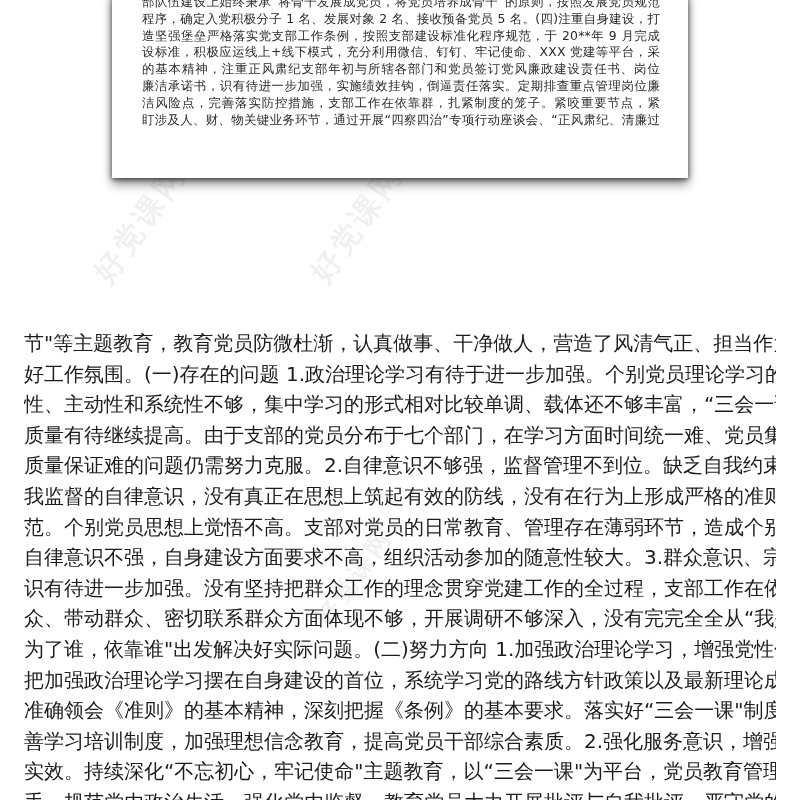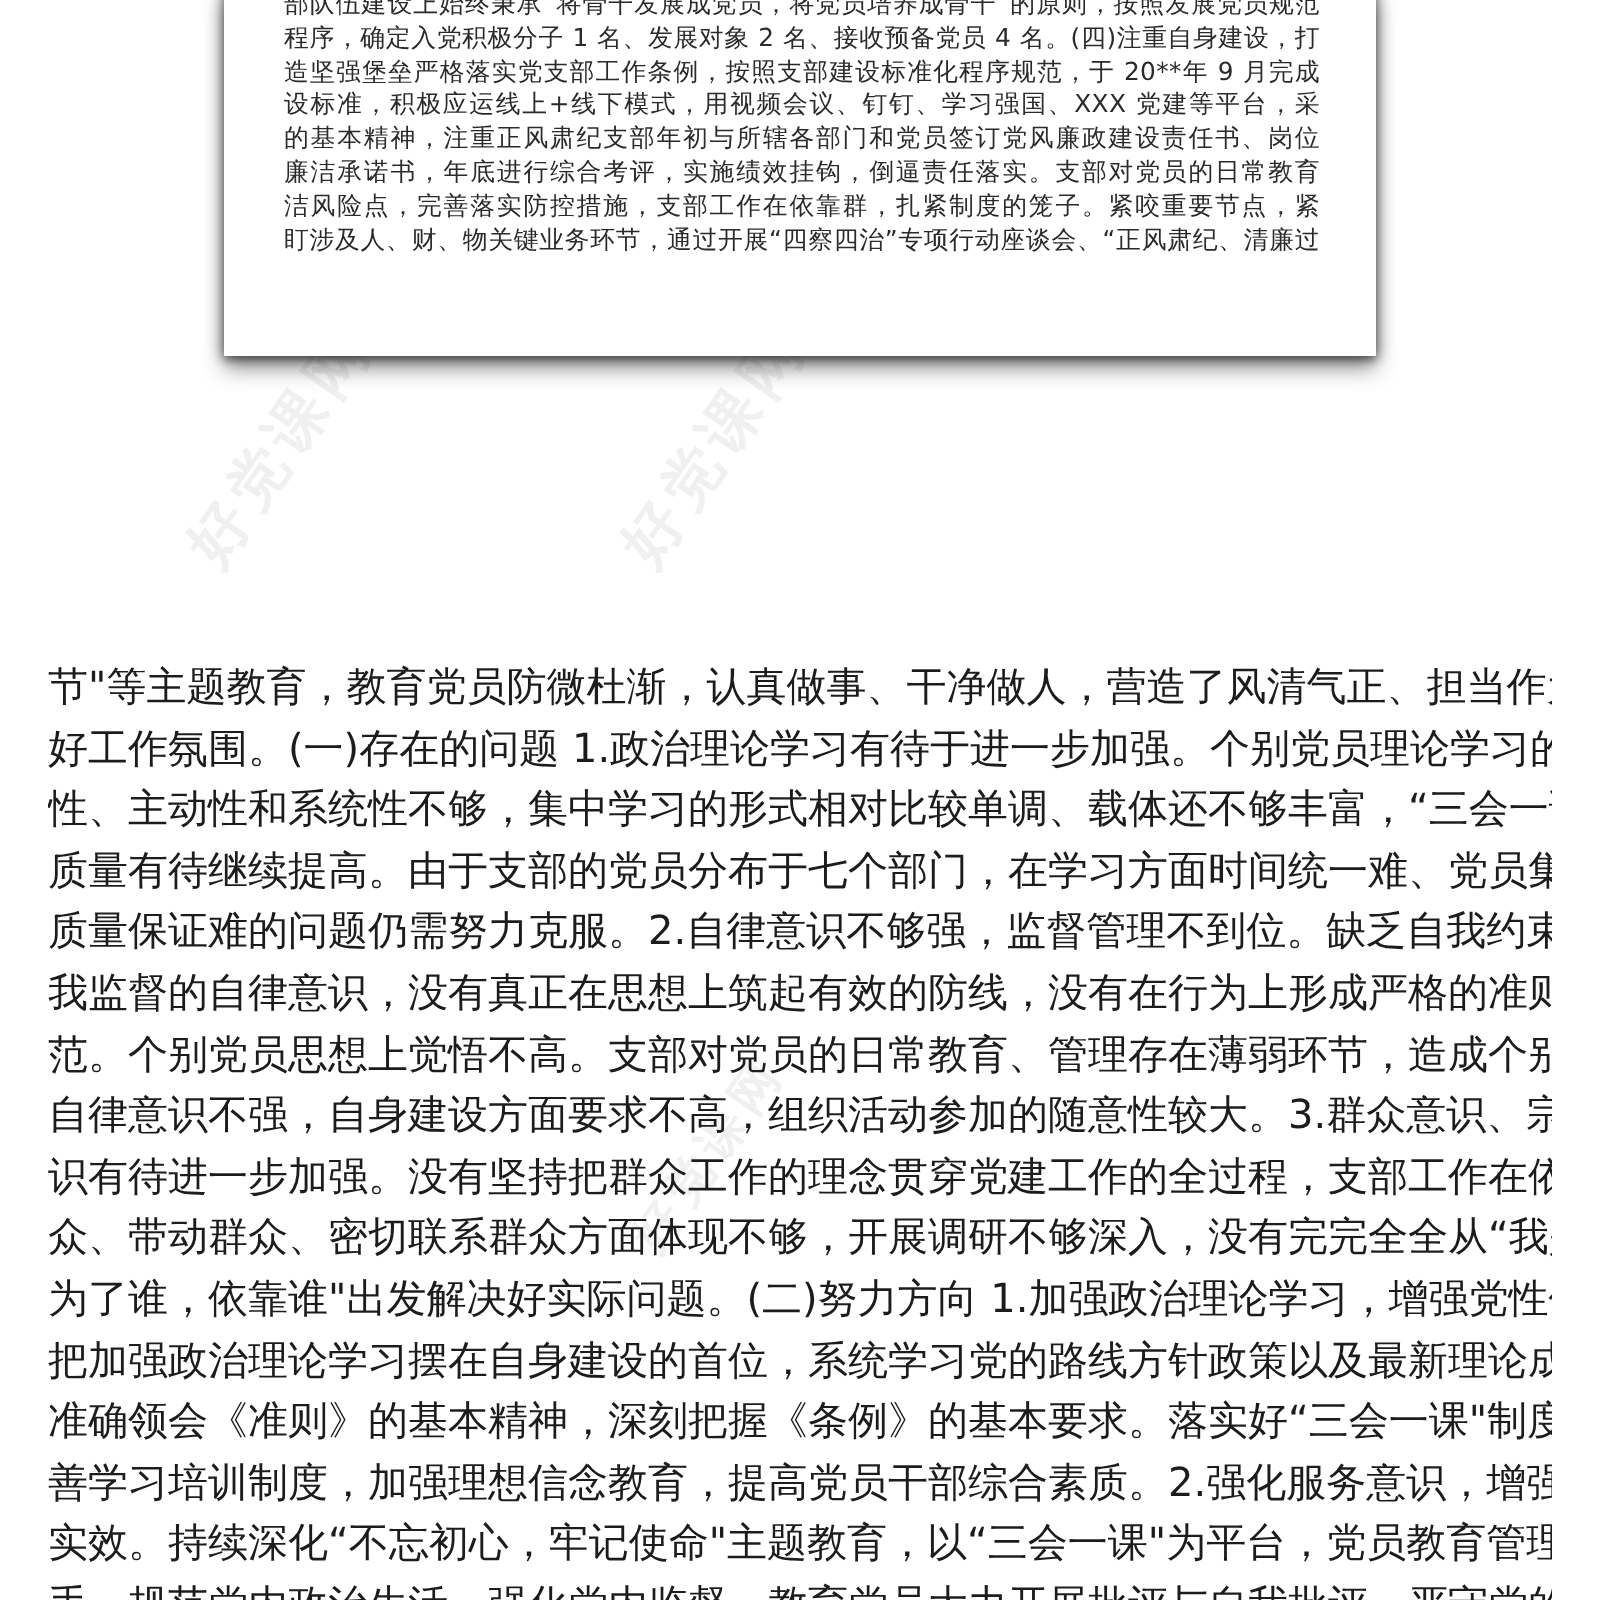--- a/index.html
+++ b/index.html
@@ -78,25 +78,25 @@
 </head>
 <body>
 
 <div class="watermark wm1">好党课网</div>
 <div class="watermark wm2">好党课网</div>
 <div class="watermark wm3">好党课网</div>
 
 <div class="preview-card">
   <div class="preview-text">
     <span class="pline">部队伍建设上始终秉承“将骨干发展成党员，将党员培养成骨干”的原则，按照发展党员规范</span>
-    <span class="pline">程序，确定入党积极分子 1 名、发展对象 2 名、接收预备党员 4 名。(四)注重自身建设，打</span>
+    <span class="pline">程序，确定入党积极分子 1 名、发展对象 2 名、接收预备党员 5 名。(四)注重自身建设，打</span>
     <span class="pline">造坚强堡垒严格落实党支部工作条例，按照支部建设标准化程序规范，于 20**年 9 月完成</span>
-    <span class="pline">设标准，积极应运线上+线下模式，用视频会议、钉钉、学习强国、XXX 党建等平台，采</span>
+    <span class="pline">设标准，积极应运线上+线下模式，充分利用微信、钉钉、牢记使命、XXX 党建等平台，采</span>
     <span class="pline">的基本精神，注重正风肃纪支部年初与所辖各部门和党员签订党风廉政建设责任书、岗位</span>
-    <span class="pline">廉洁承诺书，年底进行综合考评，实施绩效挂钩，倒逼责任落实。支部对党员的日常教育</span>
+    <span class="pline">廉洁承诺书，识有待进一步加强，实施绩效挂钩，倒逼责任落实。定期排查重点管理岗位廉</span>
     <span class="pline">洁风险点，完善落实防控措施，支部工作在依靠群，扎紧制度的笼子。紧咬重要节点，紧</span>
     <span class="pline">盯涉及人、财、物关键业务环节，通过开展“四察四治”专项行动座谈会、“正风肃纪、清廉过</span>
   </div>
 </div>
 
 <div class="main-text">
   <span class="mline">节"等主题教育，教育党员防微杜渐，认真做事、干净做人，营造了风清气正、担当作为的良</span>
   <span class="mline">好工作氛围。(一)存在的问题 1.政治理论学习有待于进一步加强。个别党员理论学习的自觉</span>
   <span class="mline">性、主动性和系统性不够，集中学习的形式相对比较单调、载体还不够丰富，“三会一课"的</span>
   <span class="mline">质量有待继续提高。由于支部的党员分布于七个部门，在学习方面时间统一难、党员集中难、</span>

